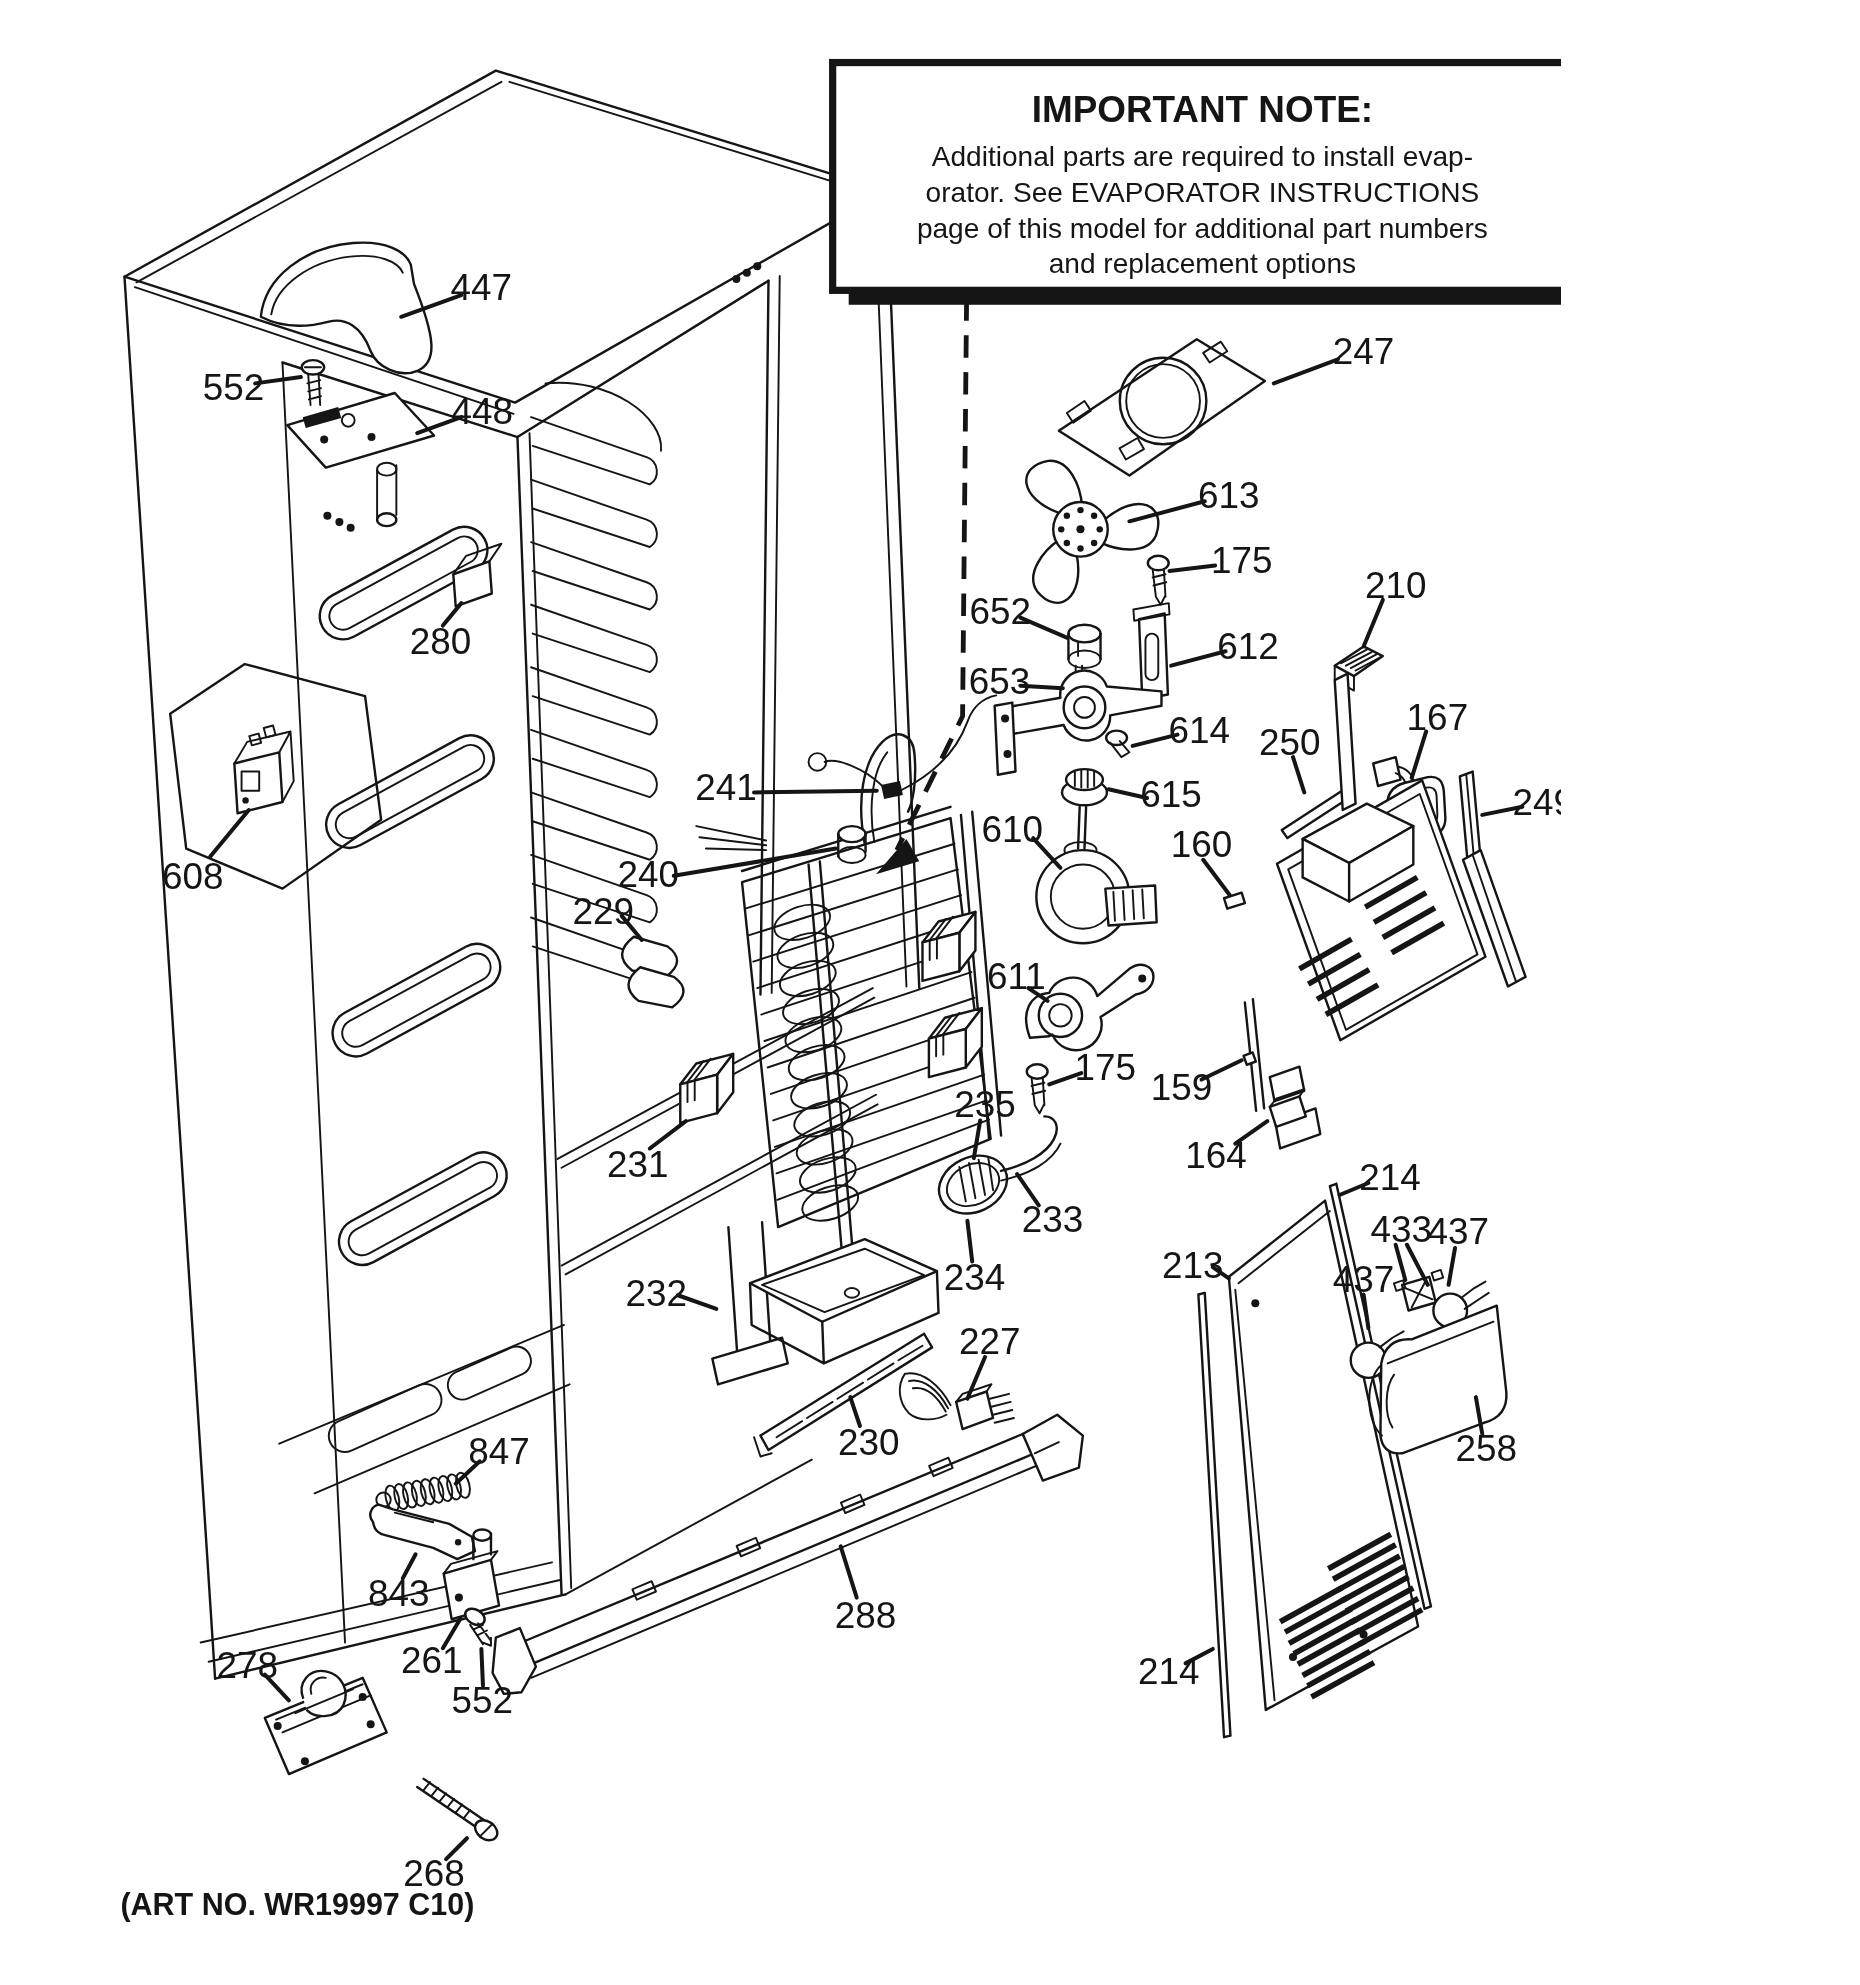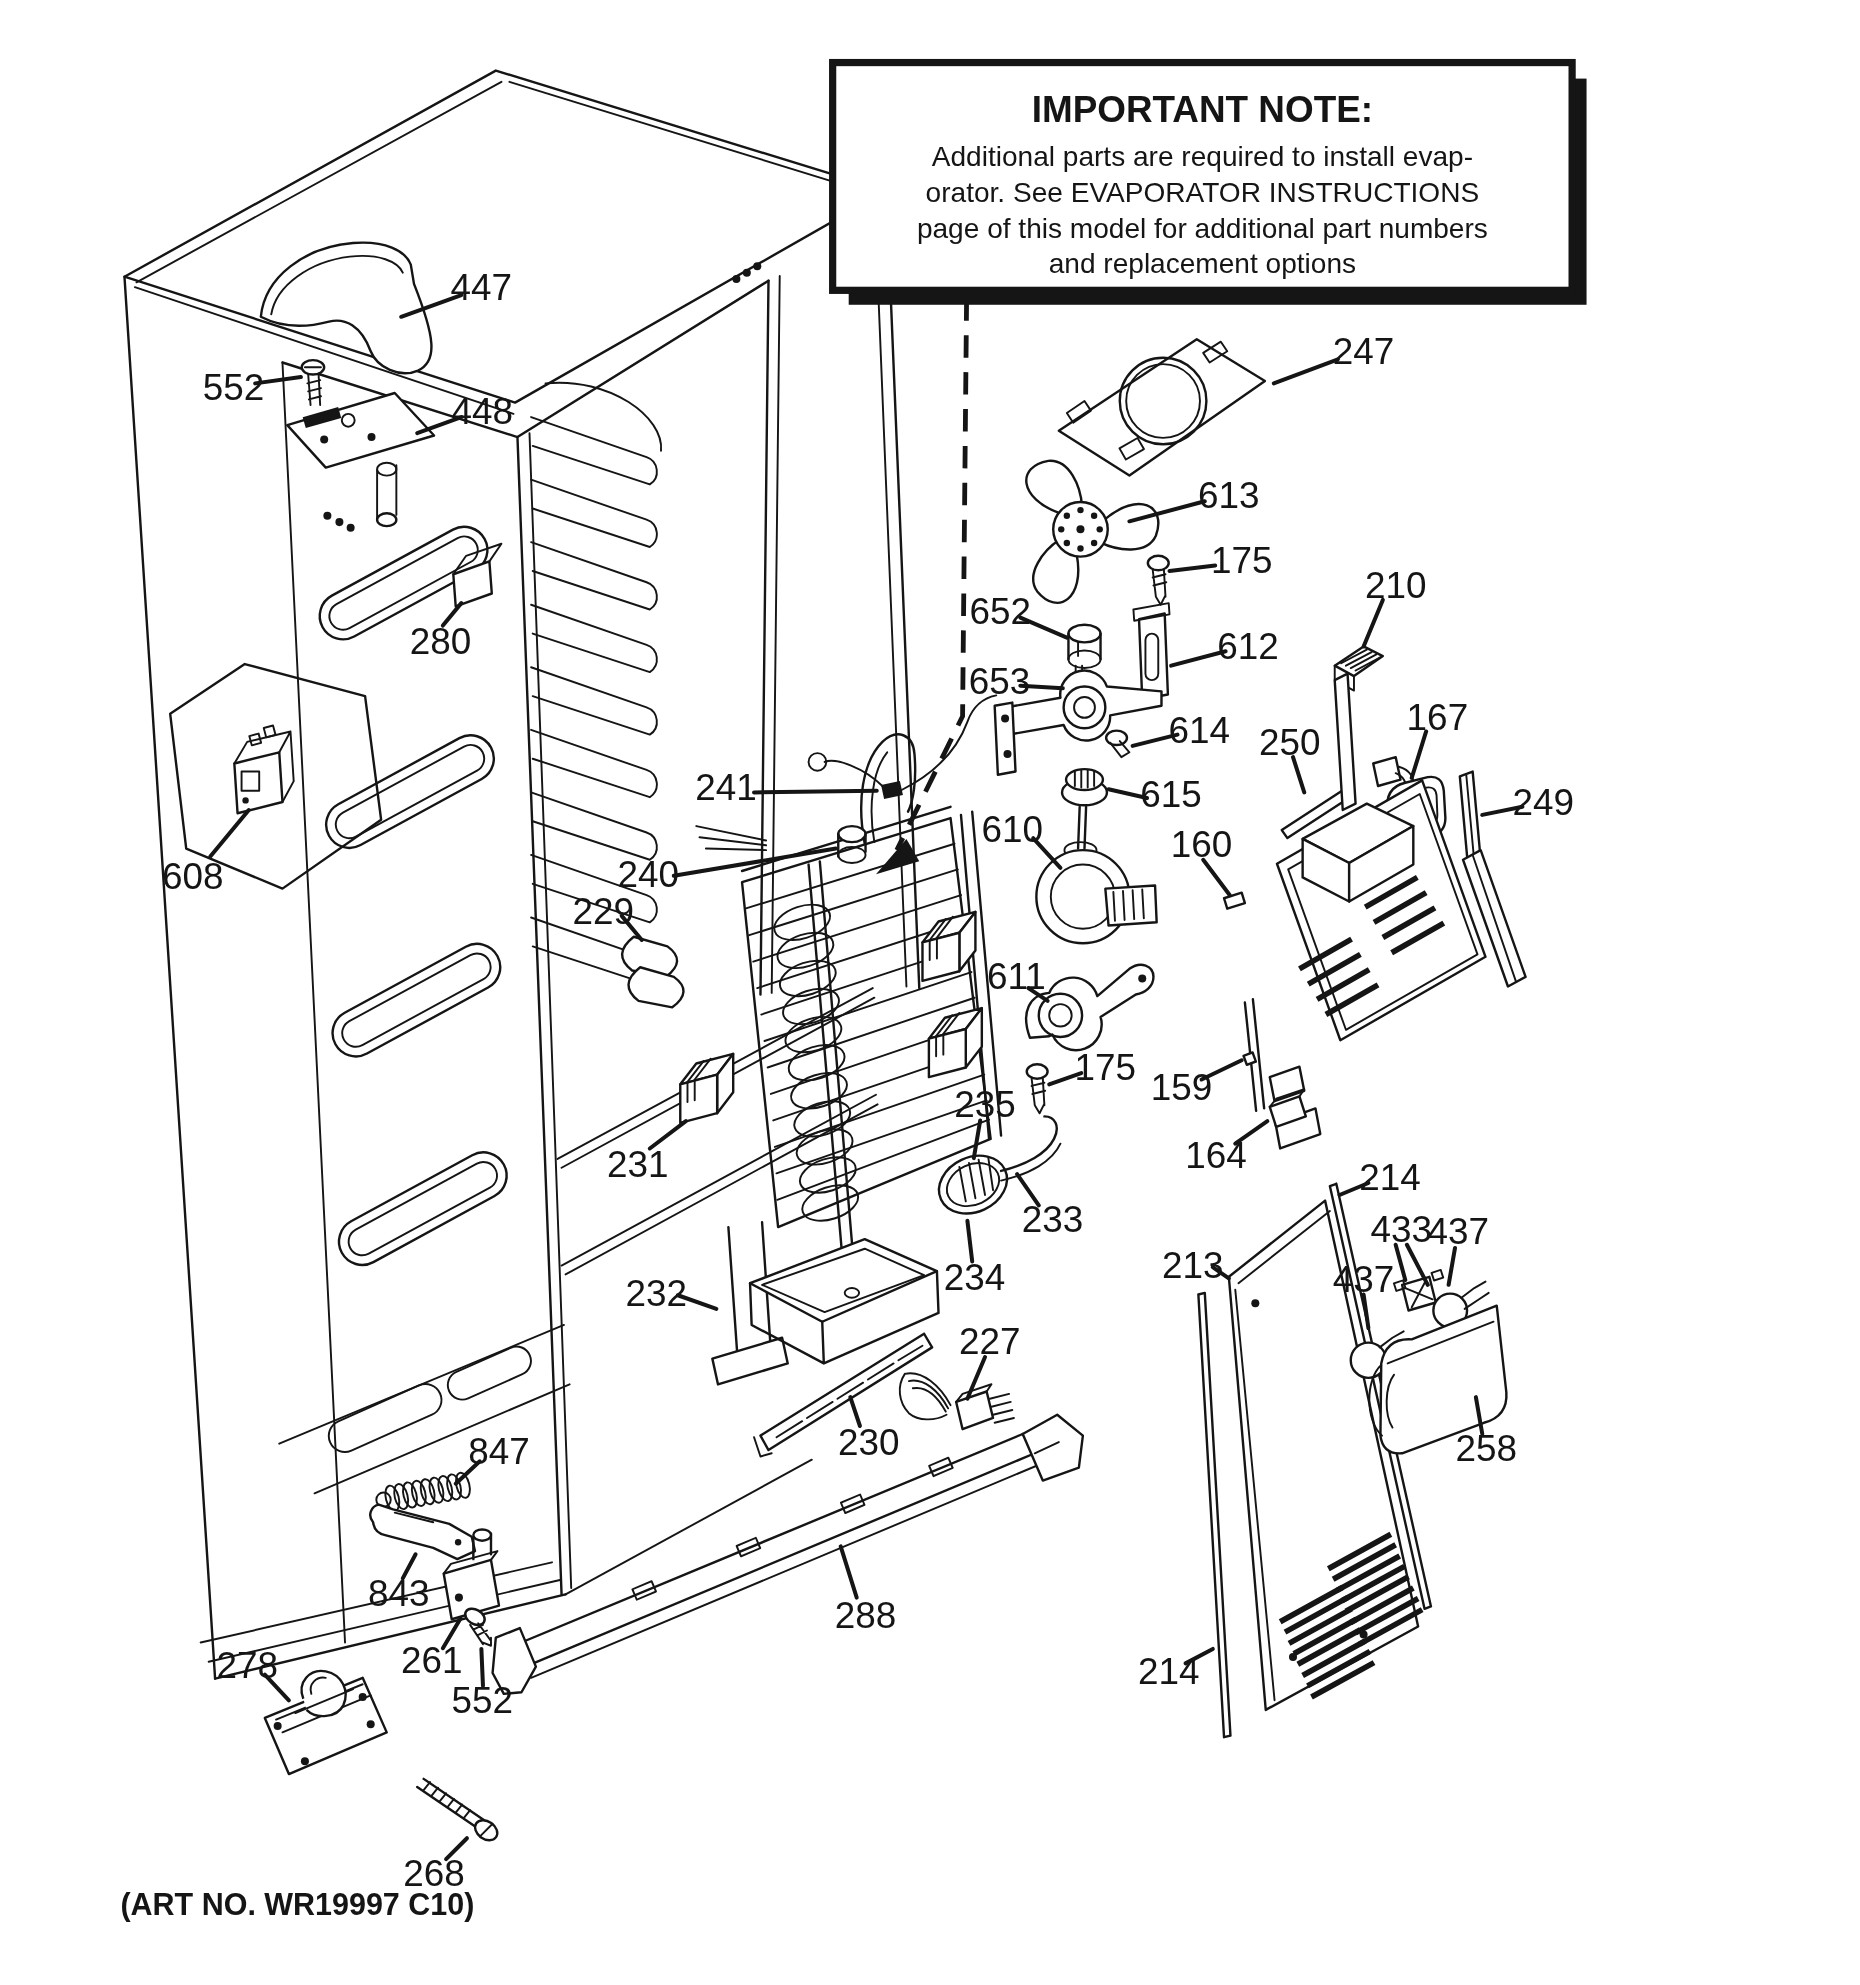--- a/index.html
+++ b/index.html
@@ -1,16 +1,16 @@
 <!DOCTYPE html>
 <html style="font-size:13px"><head>
 <meta charset="utf-8">
 <style>
   html,body{margin:0;padding:0;background:#ffffff;}
-  #page{position:relative;width:1561px;height:1985px;background:#ffffff;overflow:hidden;padding-left:48px;}
+  #page{position:relative;width:1561px;height:1985px;background:#ffffff;overflow:hidden;}
   svg{position:absolute;left:0;top:0;}
   svg text{font-family:"Liberation Sans",sans-serif;font-size:46px;fill:#151515;}
   .callout{font-size:46px;}
   .note-title{font-size:46px;font-weight:bold;}
   .note-body{font-size:35px;}
   .artno{font-size:38px;font-weight:bold;}
   .ln{stroke:#151515;fill:none;stroke-width:3;stroke-linecap:round;stroke-linejoin:round;}
   .ln2{stroke:#151515;fill:none;stroke-width:2.4;stroke-linecap:round;stroke-linejoin:round;}
   .lead{stroke:#151515;fill:none;stroke-width:5;stroke-linecap:round;}
   .fillw{fill:#ffffff;stroke:#151515;stroke-width:3;stroke-linejoin:round;}

